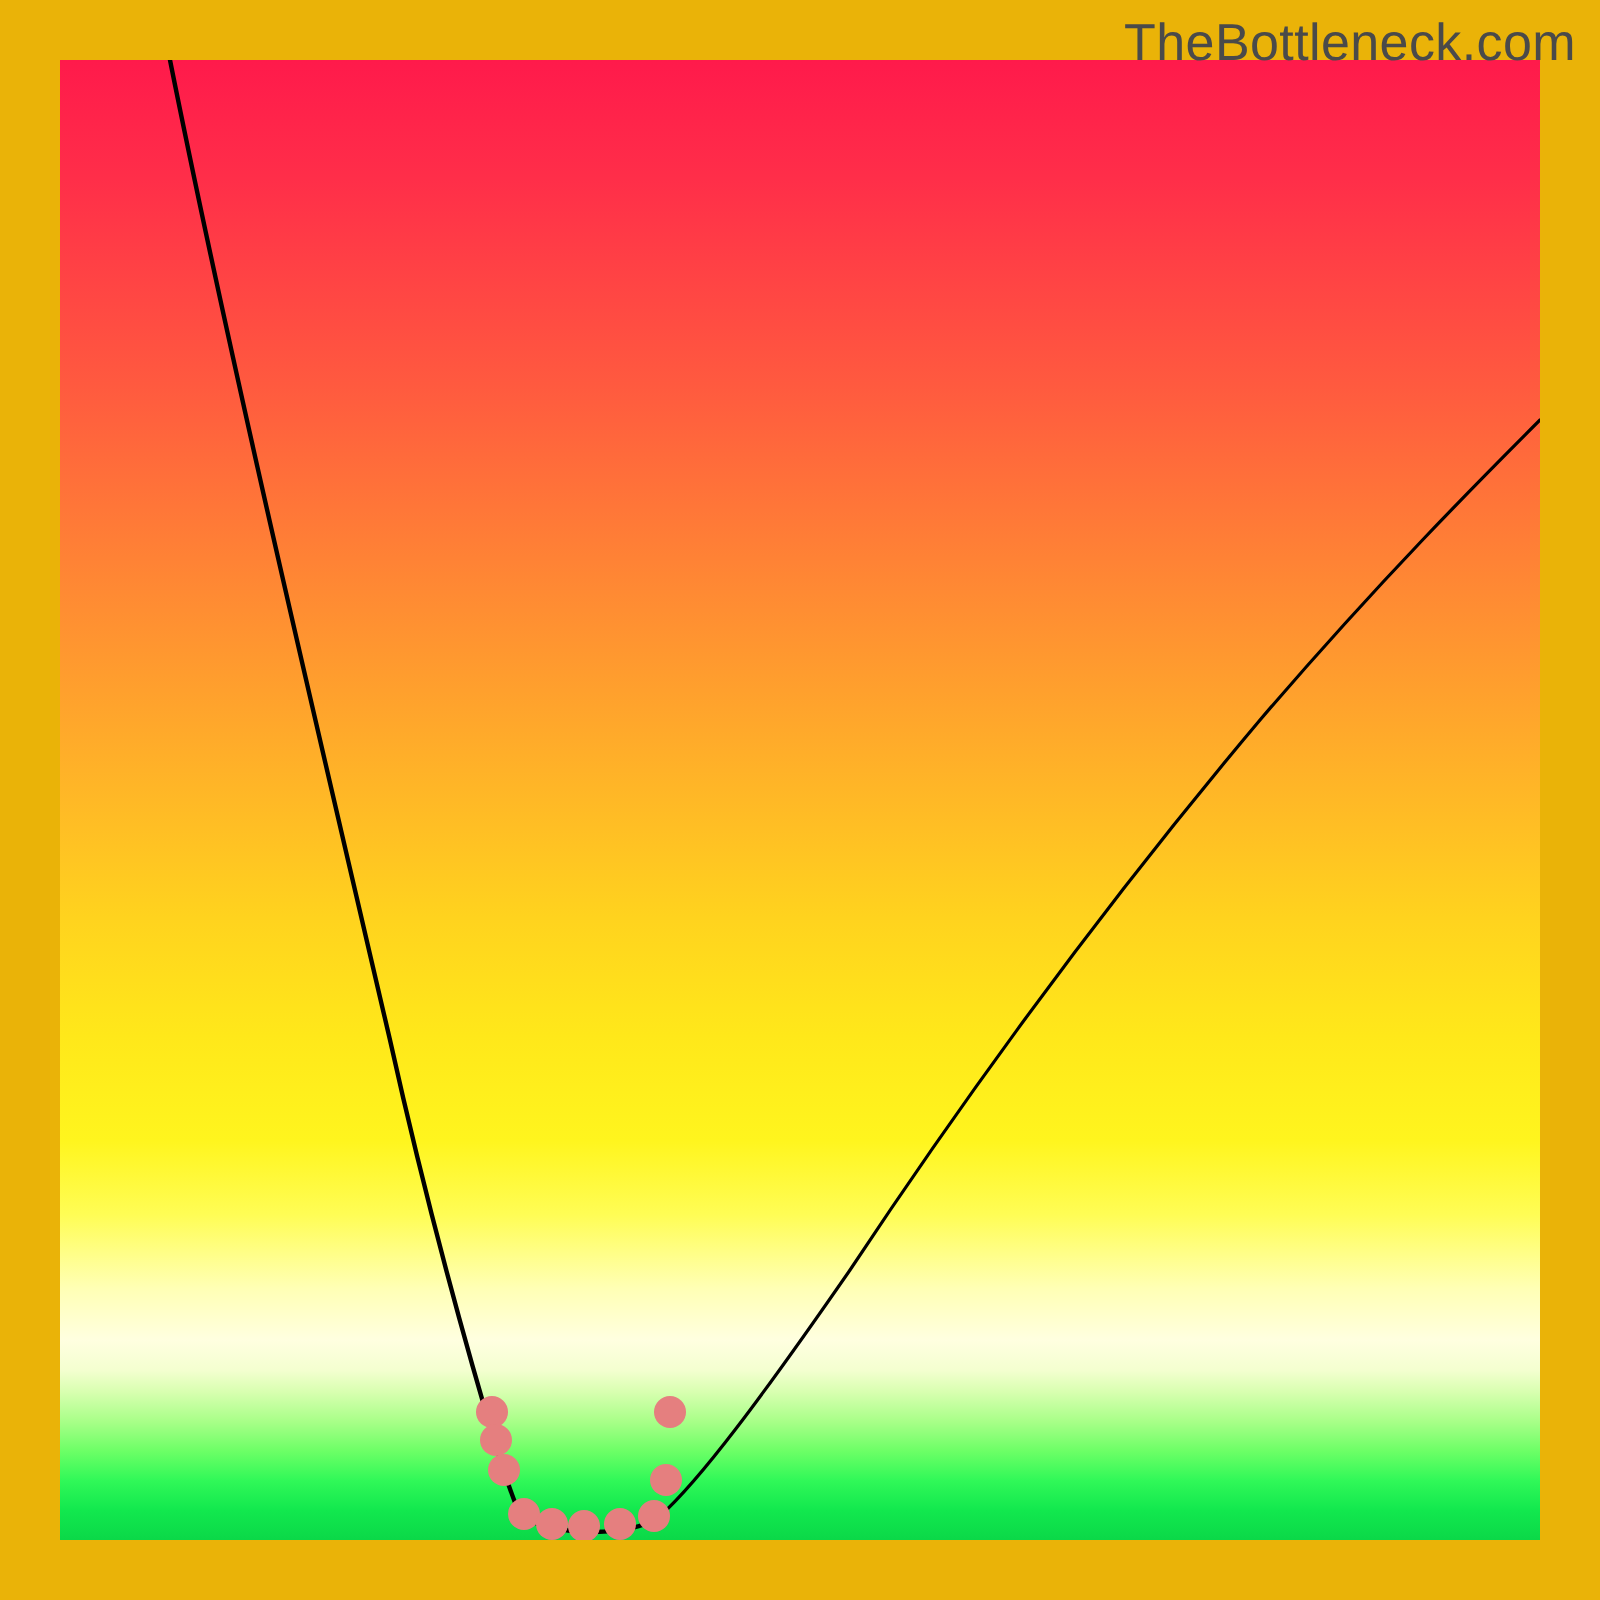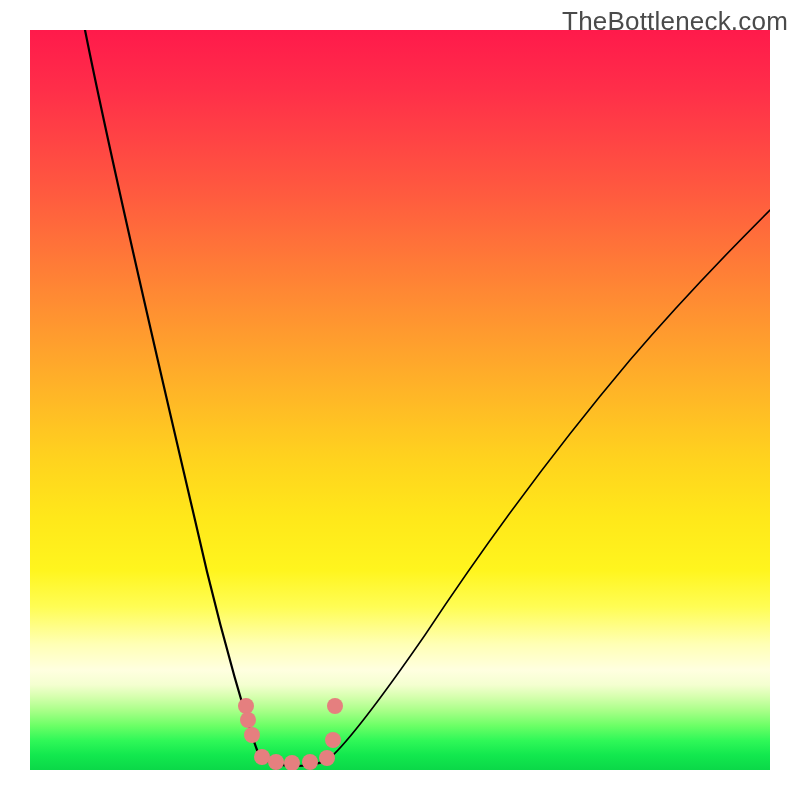--- a/index.html
+++ b/index.html
@@ -7,21 +7,21 @@
     padding: 0;
     width: 800px;
     height: 800px;
     overflow: hidden;
     background: #000;
     font-family: Arial, Helvetica, sans-serif;
   }
   .outer {
     width: 800px;
     height: 800px;
-    background: #ffffff;
+    background: #eab308;
     position: relative;
   }
   .watermark {
     position: absolute;
     top: 6px;
     right: 12px;
     color: #4a4a4a;
     font-size: 26px;
     font-weight: 500;
     letter-spacing: 0.2px;

